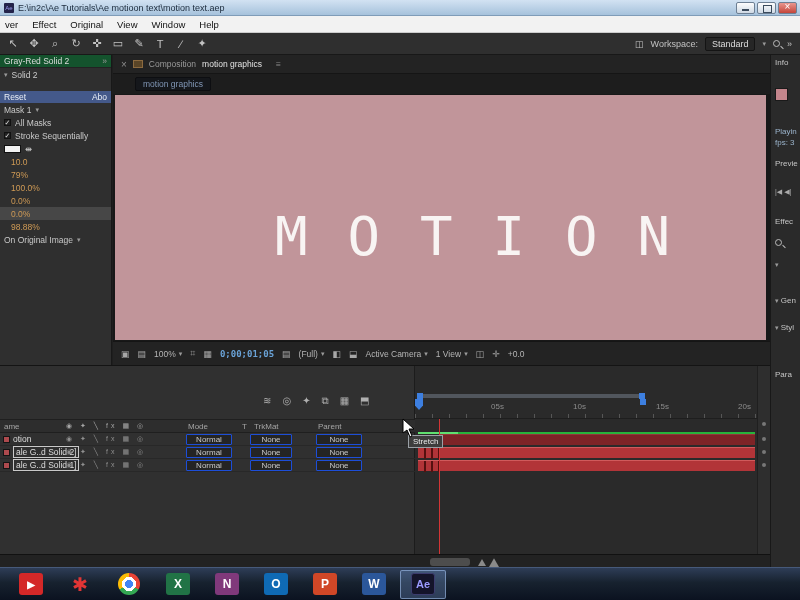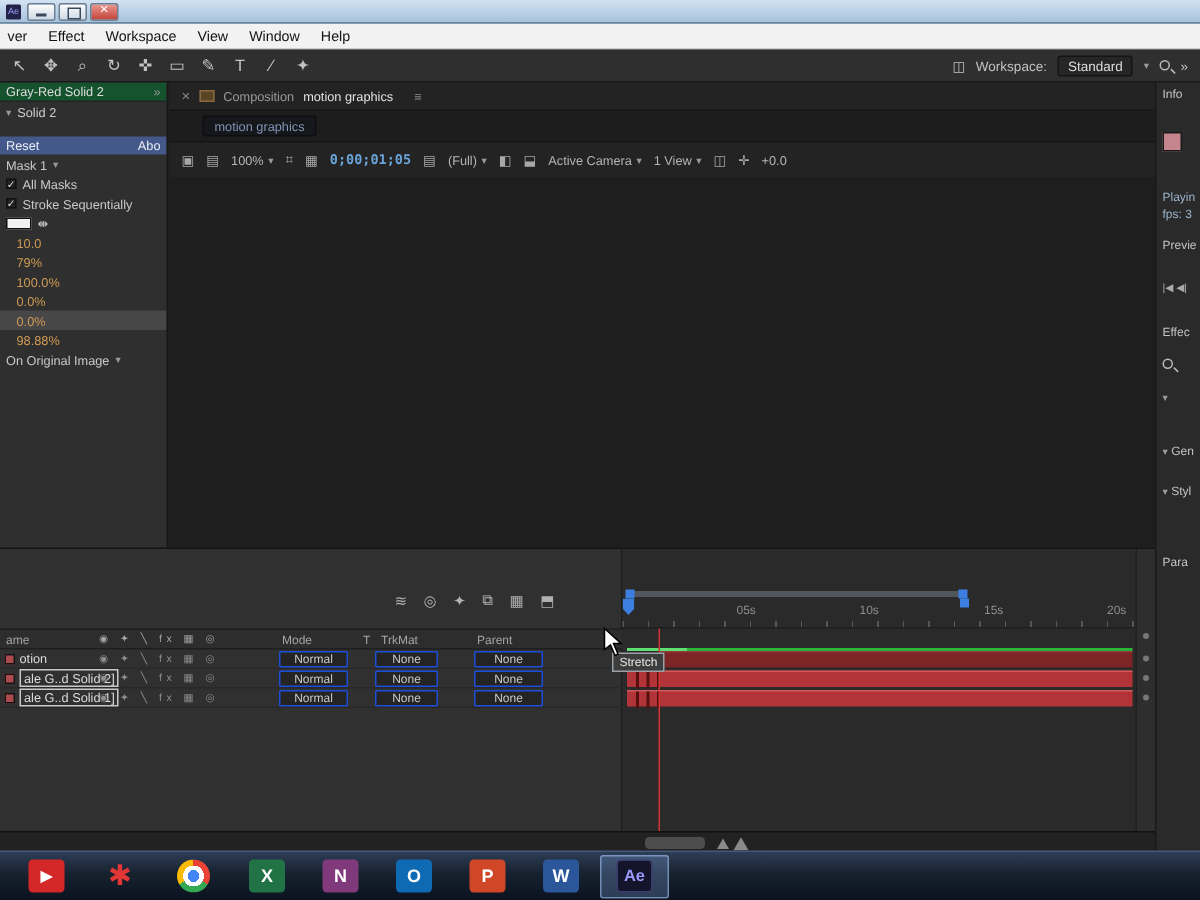--- a/index.html
+++ b/index.html
@@ -150,31 +150,32 @@
   .ic-word { background:#2b579a; }
   .ic-ae { background:#14142a; color:#9b9bff; border:1px solid #3c3c6e; font-size:11px; }
 </style>
 </head>
 <body>
 
 <div id="root">
 
   <div class="titlebar">
     <span class="tb-logo">Ae</span>
+    <span class="tb-title">E:\in2c\Ae Tutorials\Ae motioon text\motion text.aep</span>
     <span class="winbtns">
       <span class="winbtn min"></span>
       <span class="winbtn max"></span>
       <span class="winbtn close"></span>
     </span>
   </div>
 
   <div class="menubar">
     <span>ver</span>
     <span>Effect</span>
-    <span>Workspace</span>
+    <span>Original</span>
     <span>View</span>
     <span>Window</span>
     <span>Help</span>
   </div>
 
   <div class="toolbar">
     <div class="tools">
       <span>↖</span>
       <span>✥</span>
       <span>⌕</span>
@@ -241,20 +242,25 @@
   <div class="comp">
     <div class="tabbar">
       <span class="tab-close">×</span>
       <span class="tab-ic"></span>
       <span class="tab-dim">Composition</span>
       <span class="tab-name">motion graphics</span>
       <span class="tab-menu">≡</span>
     </div>
     <div class="crumbrow">
       <span class="crumb">motion graphics</span>
+    </div>
+    <div class="viewer">
+      <div class="pink">
+        <div class="motion">MOTION</div>
+      </div>
     </div>
     <div class="compbar">
       <span class="ic">▣</span>
       <span class="ic">▤</span>
       <span class="chip">
         <span>100%</span>
         <span class="caret">▾</span>
       </span>
       <span class="ic">⌗</span>
       <span class="ic">▦</span>

